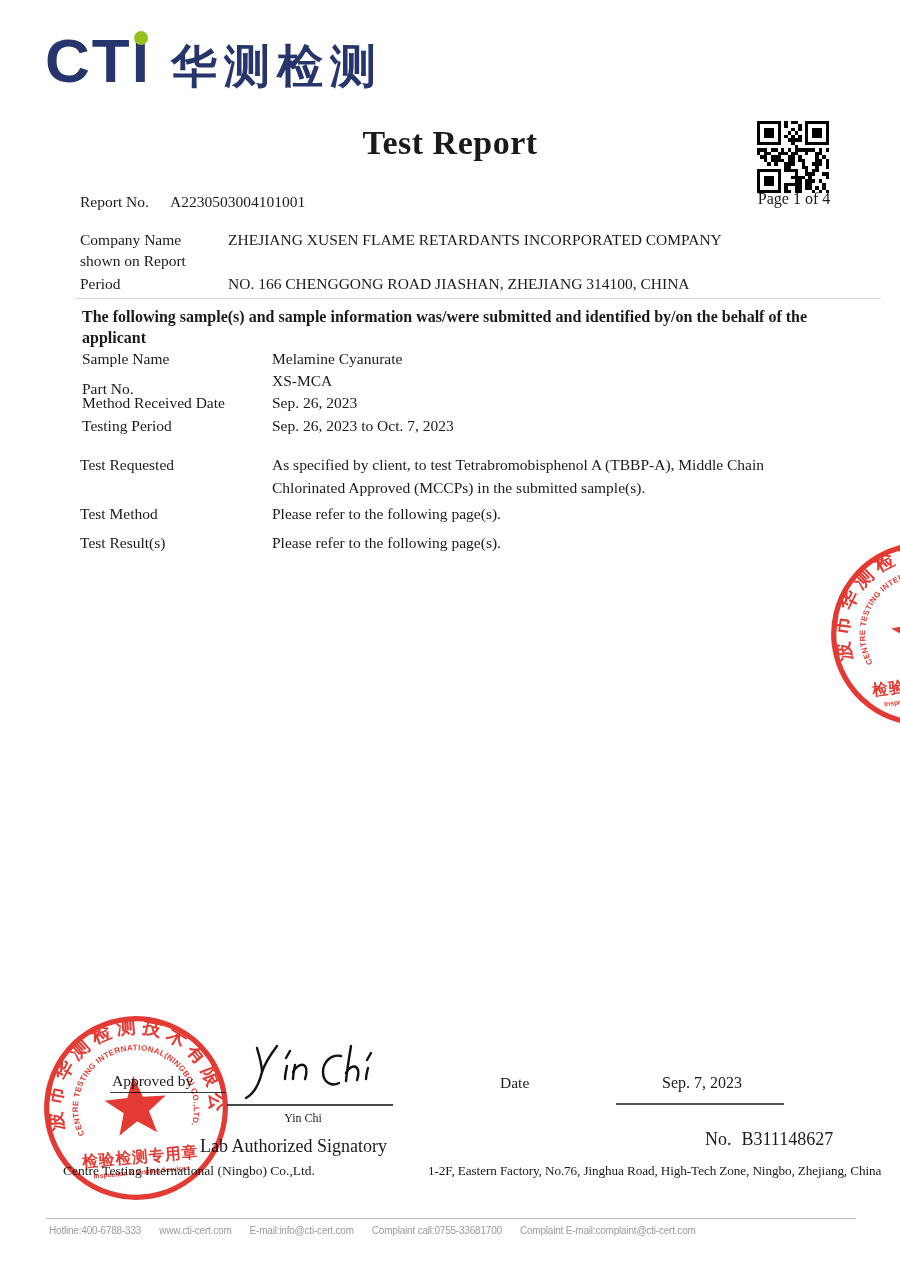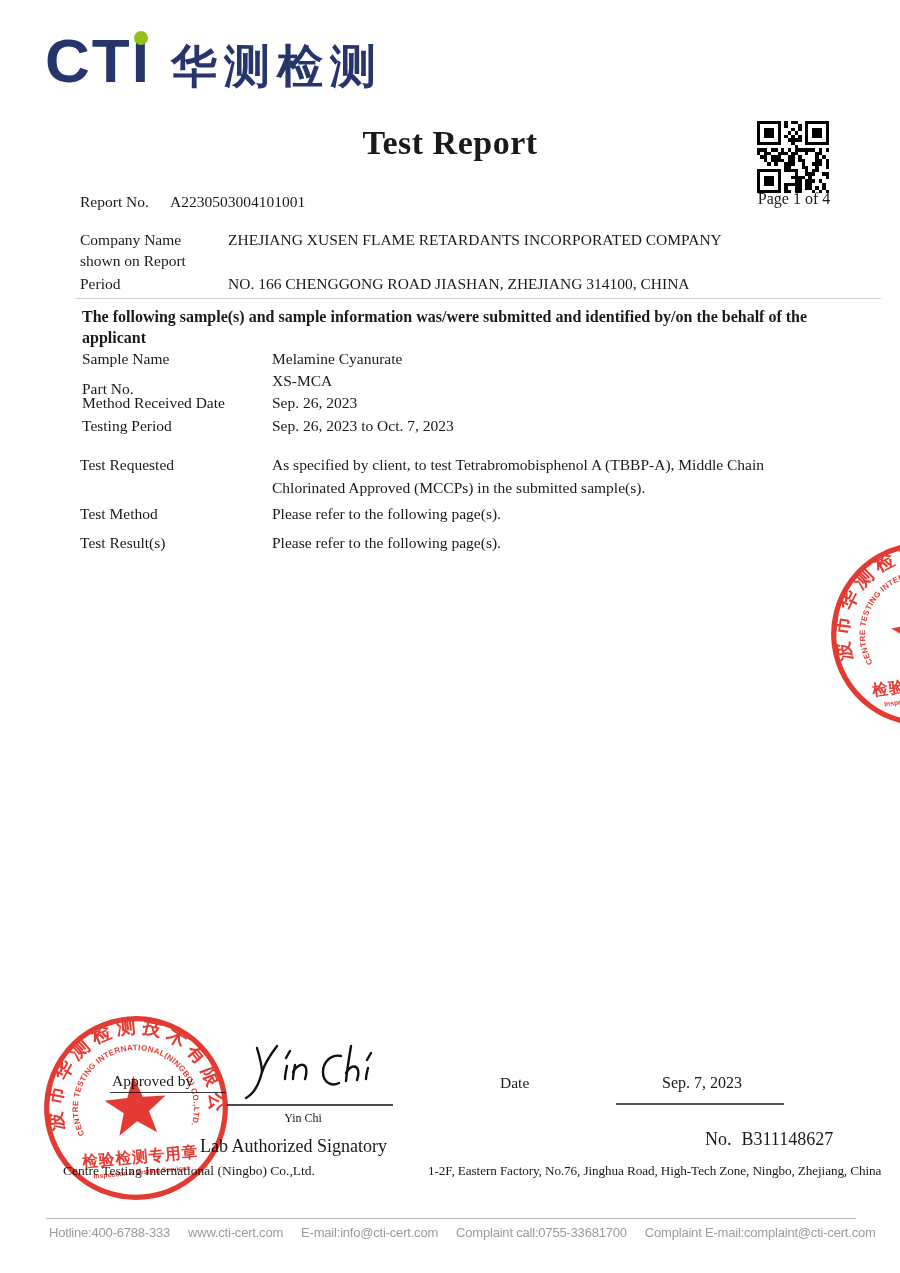--- a/index.html
+++ b/index.html
@@ -67,21 +67,21 @@
   .cert-no { top: 1129px; left: 697px; font-size: 18px; margin-left: 8px; }
   .cert-no .no-val { margin-left: 10px; }
   .bottom-address { top: 1163px; left: 428px; font-size: 13.2px; letter-spacing: -0.1px; }
 
   
   .footer-rule { top: 1218px; left: 46px; width: 810px; height: 1px; background: #bcbcbc; }
   .footer-row {
     top: 1225px; left: 49px; width: 820px;
     display: flex; gap: 18px;
     font-family: "Liberation Sans", sans-serif;
-    font-size: 13px; color: #9b9b9b; letter-spacing: -0.2px;
+    font-size: 10px; color: #9b9b9b; letter-spacing: -0.2px;
     white-space: nowrap;
   }
 </style>
 </head>
 <body>
 
 <div class="page">
 
   <div class="abs logo">
     <div class="logo-cti"><span>CT</span><span class="logo-i">I<span class="logo-dot"></span></span></div>

